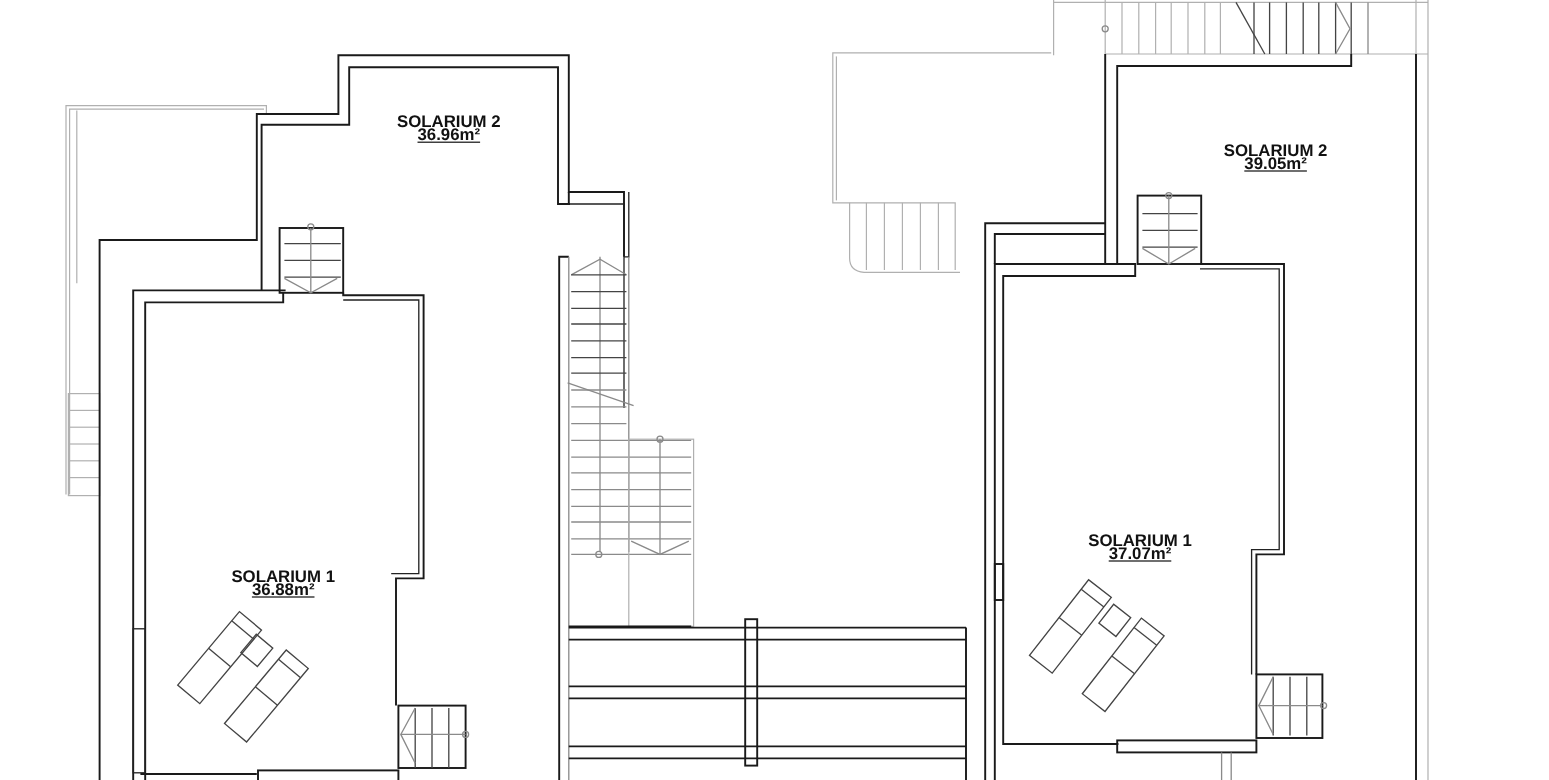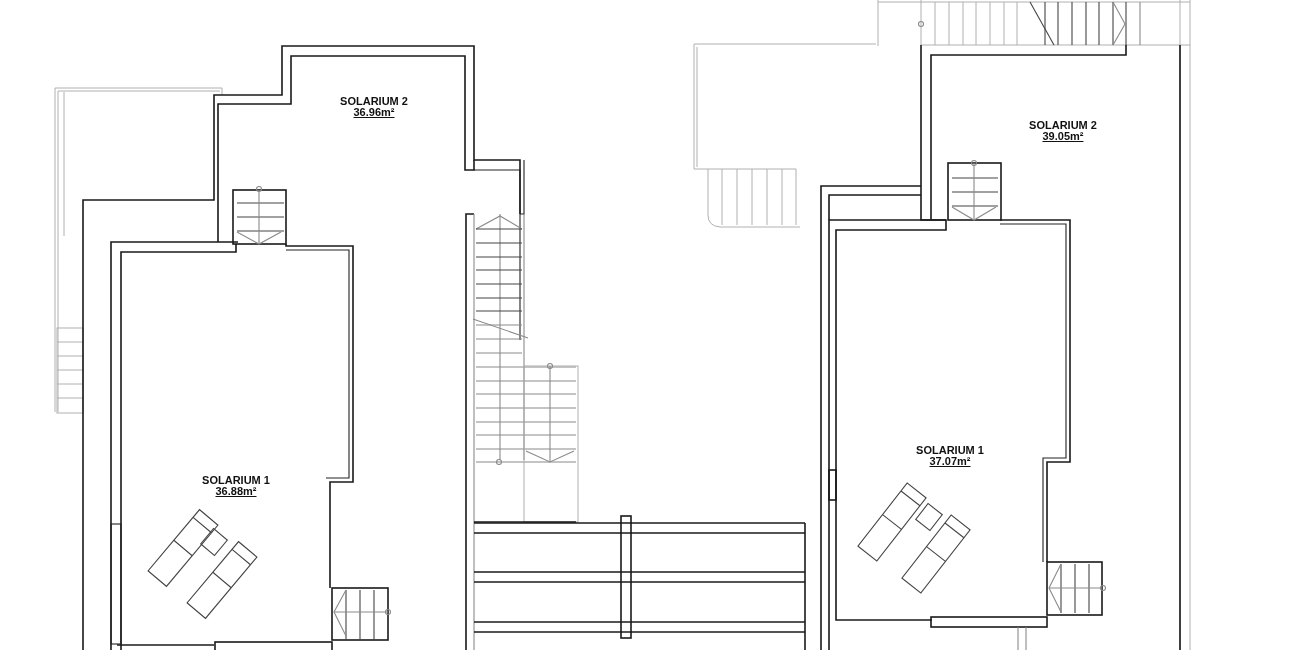--- a/index.html
+++ b/index.html
@@ -3,21 +3,21 @@
   <meta charset="utf-8">
   <style>
     html, body { margin: 0; padding: 0; background: #ffffff; }
     body { width: 1291px; height: 650px; overflow: hidden; position: relative; }
     #plan { position: absolute; left: 0; top: 0; width: 1291px; height: 650px; }
     .w { fill: none; stroke: #1a1a1a; stroke-width: 1.6; }
     .wt { fill: none; stroke: #222; stroke-width: 1.1; }
     .g { fill: none; stroke: #8a8a8a; stroke-width: 1.1; }
     .gl { fill: none; stroke: #b0b0b0; stroke-width: 1; }
     .f { fill: none; stroke: #444; stroke-width: 1.1; }
-    .label { position: absolute; text-align: center; font-family: "Liberation Sans", sans-serif; font-size: 11px; font-weight: bold; color: #111; line-height: 11px; transform: translateX(-50%); white-space: nowrap; }
+    .label { position: absolute; text-align: center; font-family: "Liberation Sans", sans-serif; font-size: 14px; font-weight: bold; color: #111; line-height: 11px; transform: translateX(-50%); white-space: nowrap; }
     .label .area { font-weight: bold; text-decoration: underline; }
   </style>
 </head>
 <body>
 
 <svg id="plan" viewBox="0 0 1291 650" xmlns="http://www.w3.org/2000/svg">
 
   <g>
 
     <g>

